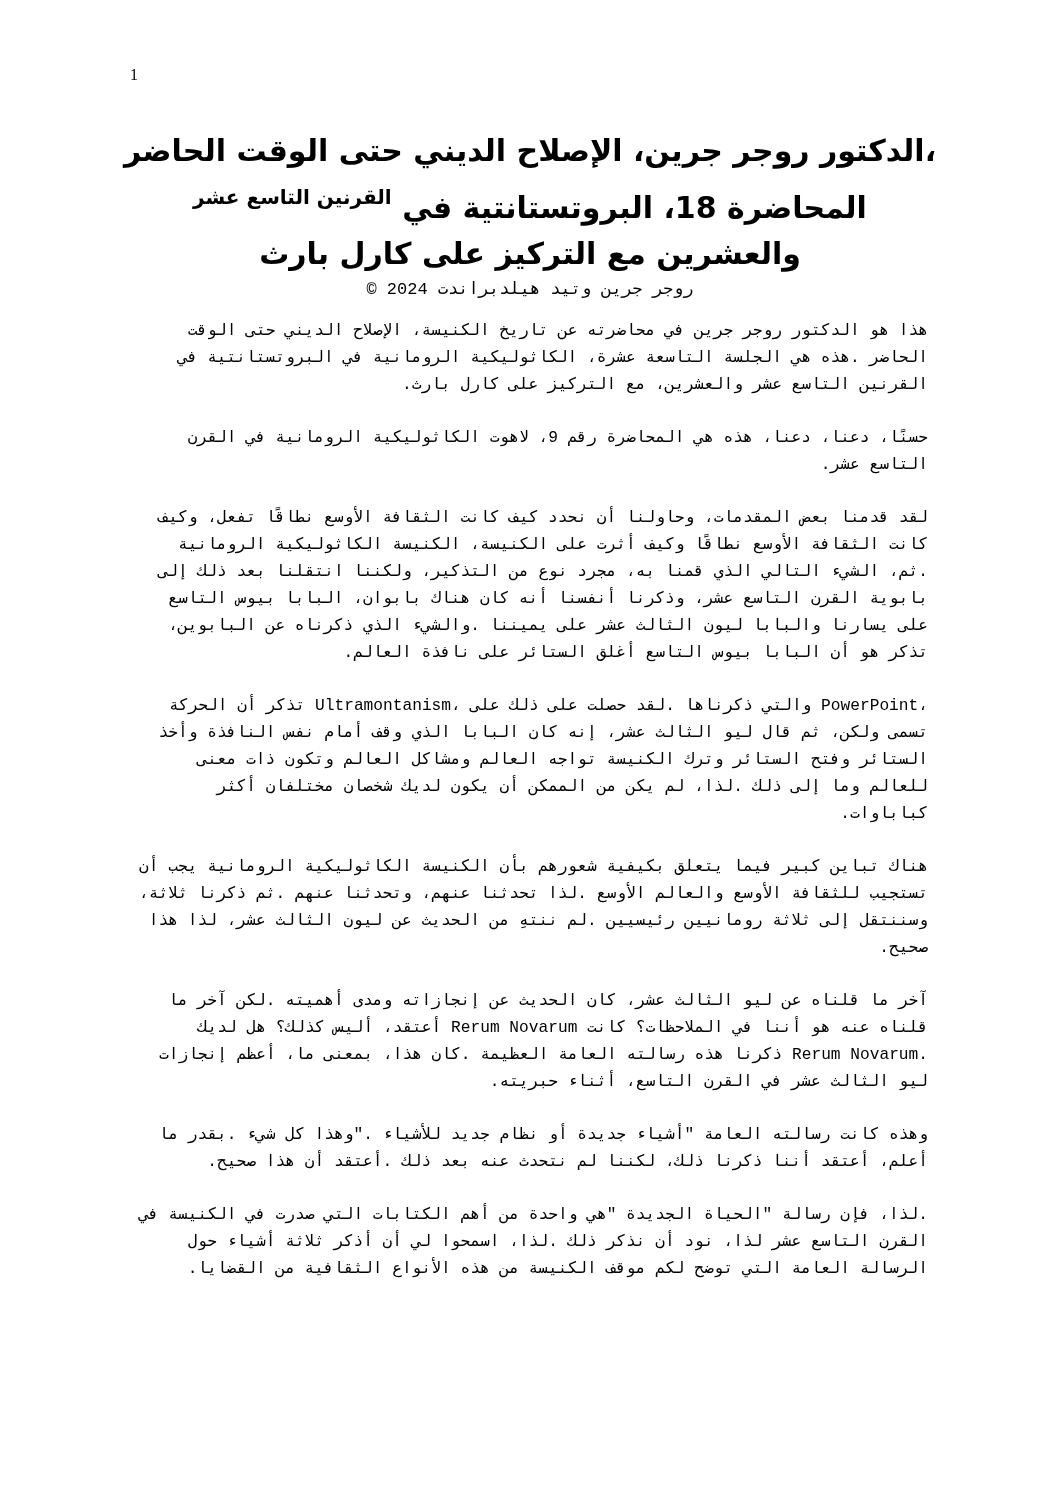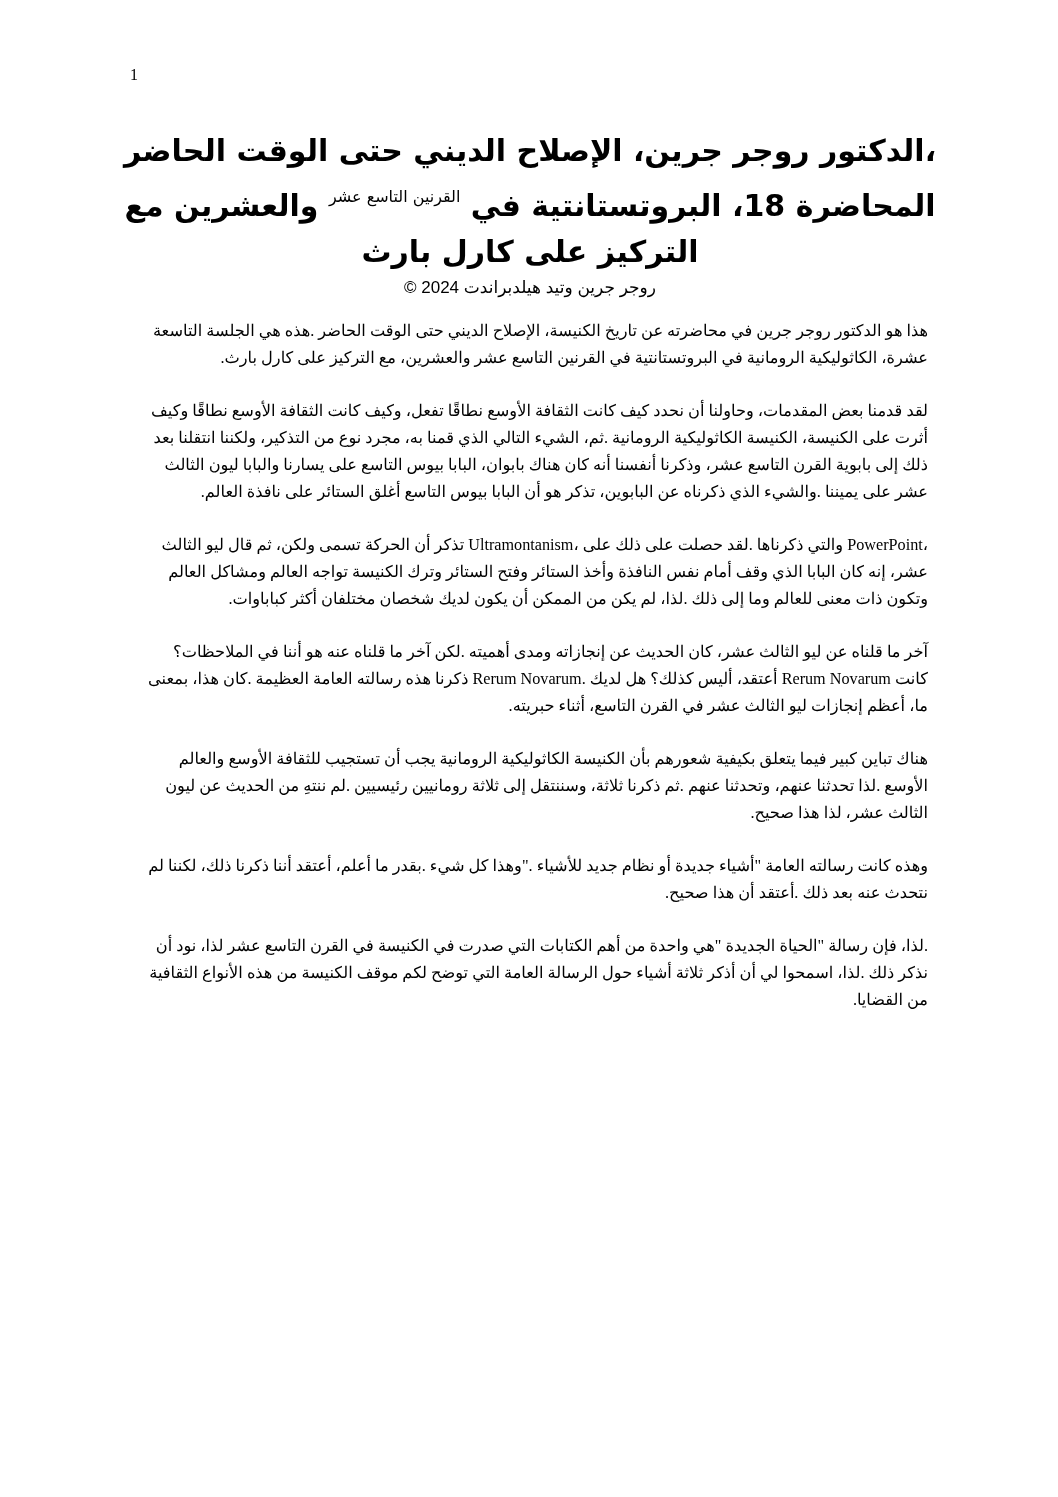--- a/index.html
+++ b/index.html
@@ -32,56 +32,57 @@
       text-align: center;
     }
     .title {
       font-family: "DejaVu Sans", sans-serif;
       font-weight: bold;
       font-size: 30px;
       line-height: 46px;
       margin: 0;
     }
     .title sup {
-      font-size: 16px;
-      font-weight: normal;
+      font-size: 20px;
+      font-weight: bold;
       vertical-align: 14px;
     }
     .subtitle {
-      font-family: Liberation Sans, sans-serif;
+      font-family: Liberation Mono, monospace;
       font-size: 17px;
       line-height: 26px;
       margin: 0;
     }
     .body {
       position: absolute;
       left: 138px;
       top: 318px;
       width: 790px;
       direction: rtl;
       text-align: right;
     }
     .para {
-      font-family: Liberation Serif, serif;
+      font-family: Liberation Mono, monospace;
       font-size: 16.2px;
       line-height: 27px;
       margin: 0 0 26px 0;
     }
   </style>
 </head>
 <body>
 
 <div class="page-number">1</div>
 
 <div class="title-block">
   <h1 class="title"><span>،الدكتور روجر جرين، الإصلاح الديني حتى الوقت الحاضر المحاضرة 18، البروتستانتية في </span><sup>القرنين التاسع عشر</sup><span> والعشرين مع التركيز على كارل بارث</span></h1>
   <p class="subtitle">روجر جرين وتيد هيلدبراندت 2024 ©</p>
 </div>
 
 <div class="body">
   <p class="para">هذا هو الدكتور روجر جرين في محاضرته عن تاريخ الكنيسة، الإصلاح الديني حتى الوقت الحاضر .هذه هي الجلسة التاسعة عشرة، الكاثوليكية الرومانية في البروتستانتية في القرنين التاسع عشر والعشرين، مع التركيز على كارل بارث.</p>
+  <p class="para">حسنًا، دعنا، دعنا، هذه هي المحاضرة رقم 9، لاهوت الكاثوليكية الرومانية في القرن التاسع عشر.</p>
   <p class="para">لقد قدمنا بعض المقدمات، وحاولنا أن نحدد كيف كانت الثقافة الأوسع نطاقًا تفعل، وكيف كانت الثقافة الأوسع نطاقًا وكيف أثرت على الكنيسة، الكنيسة الكاثوليكية الرومانية .ثم، الشيء التالي الذي قمنا به، مجرد نوع من التذكير، ولكننا انتقلنا بعد ذلك إلى بابوية القرن التاسع عشر، وذكرنا أنفسنا أنه كان هناك بابوان، البابا بيوس التاسع على يسارنا والبابا ليون الثالث عشر على يميننا .والشيء الذي ذكرناه عن البابوين، تذكر هو أن البابا بيوس التاسع أغلق الستائر على نافذة العالم.</p>
   <p class="para">،PowerPoint والتي ذكرناها .لقد حصلت على ذلك على ،Ultramontanism تذكر أن الحركة تسمى ولكن، ثم قال ليو الثالث عشر، إنه كان البابا الذي وقف أمام نفس النافذة وأخذ الستائر وفتح الستائر وترك الكنيسة تواجه العالم ومشاكل العالم وتكون ذات معنى للعالم وما إلى ذلك .لذا، لم يكن من الممكن أن يكون لديك شخصان مختلفان أكثر كباباوات.</p>
+  <p class="para">هناك تباين كبير فيما يتعلق بكيفية شعورهم بأن الكنيسة الكاثوليكية الرومانية يجب أن تستجيب للثقافة الأوسع والعالم الأوسع .لذا تحدثنا عنهم، وتحدثنا عنهم .ثم ذكرنا ثلاثة، وسننتقل إلى ثلاثة رومانيين رئيسيين .لم ننتهِ من الحديث عن ليون الثالث عشر، لذا هذا صحيح.</p>
   <p class="para">آخر ما قلناه عن ليو الثالث عشر، كان الحديث عن إنجازاته ومدى أهميته .لكن آخر ما قلناه عنه هو أننا في الملاحظات؟ كانت Rerum Novarum أعتقد، أليس كذلك؟ هل لديك .Rerum Novarum ذكرنا هذه رسالته العامة العظيمة .كان هذا، بمعنى ما، أعظم إنجازات ليو الثالث عشر في القرن التاسع، أثناء حبريته.</p>
-  <p class="para">هناك تباين كبير فيما يتعلق بكيفية شعورهم بأن الكنيسة الكاثوليكية الرومانية يجب أن تستجيب للثقافة الأوسع والعالم الأوسع .لذا تحدثنا عنهم، وتحدثنا عنهم .ثم ذكرنا ثلاثة، وسننتقل إلى ثلاثة رومانيين رئيسيين .لم ننتهِ من الحديث عن ليون الثالث عشر، لذا هذا صحيح.</p>
   <p class="para">وهذه كانت رسالته العامة "أشياء جديدة أو نظام جديد للأشياء ."وهذا كل شيء .بقدر ما أعلم، أعتقد أننا ذكرنا ذلك، لكننا لم نتحدث عنه بعد ذلك .أعتقد أن هذا صحيح.</p>
   <p class="para">.لذا، فإن رسالة "الحياة الجديدة "هي واحدة من أهم الكتابات التي صدرت في الكنيسة في القرن التاسع عشر لذا، نود أن نذكر ذلك .لذا، اسمحوا لي أن أذكر ثلاثة أشياء حول الرسالة العامة التي توضح لكم موقف الكنيسة من هذه الأنواع الثقافية من القضايا.</p>
 </div>
 
 </body></html>

